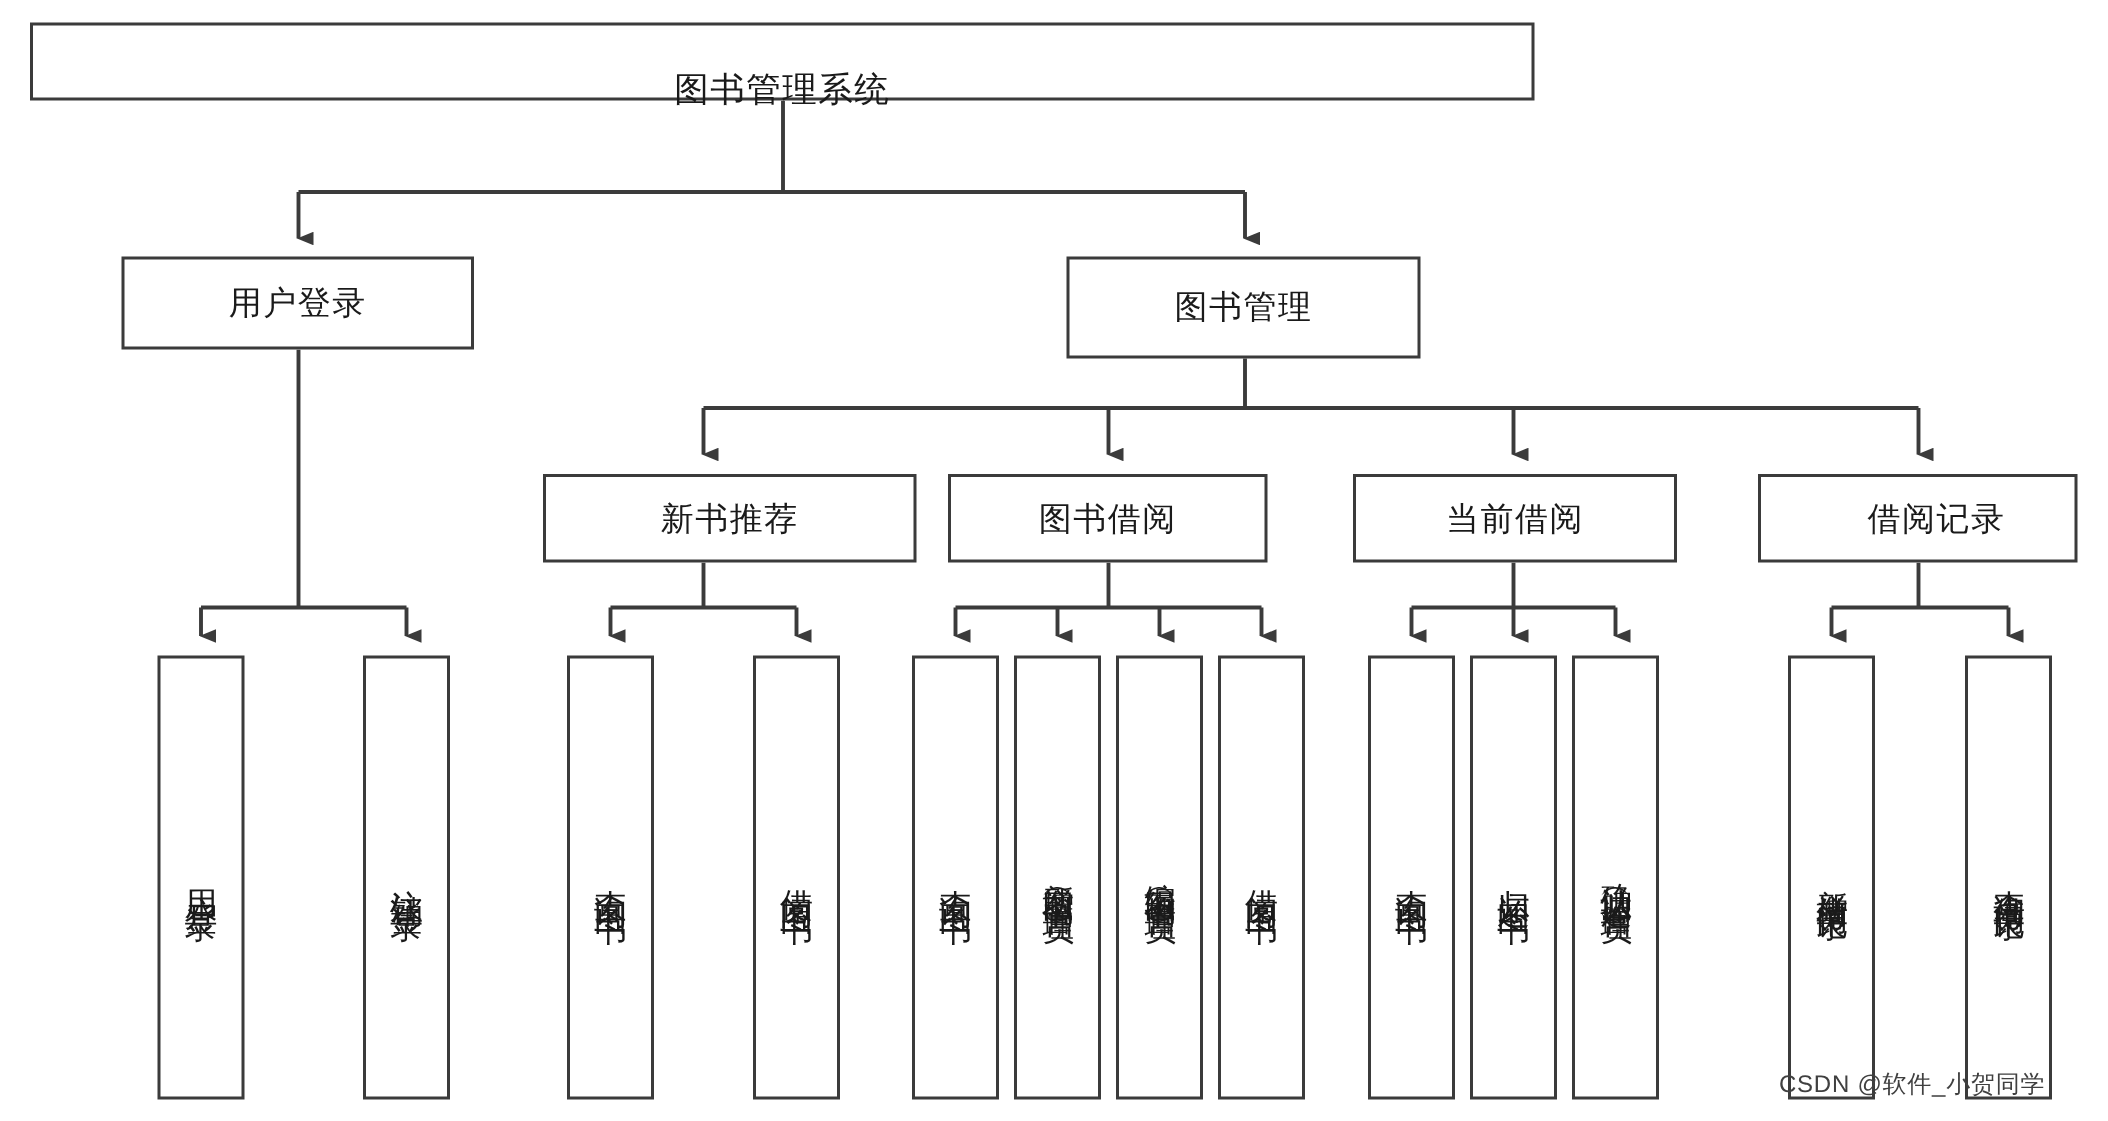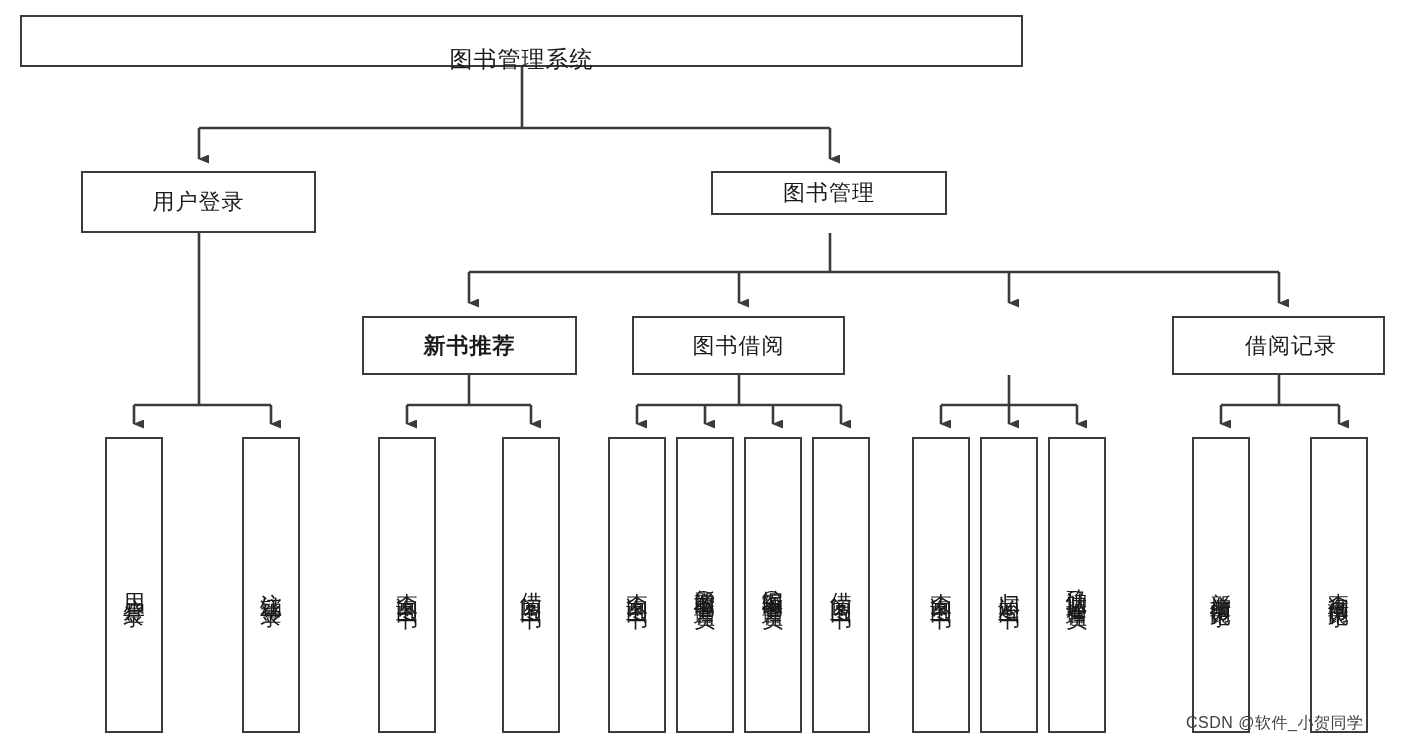--- a/index.html
+++ b/index.html
@@ -109,29 +109,32 @@
     </g>
   </svg>
 
   <div class="node root" style="left:20px;top:15px;width:1003px;height:52px;">
     <span class="lbl">图书管理系统</span>
   </div>
 
   <div class="node l2" style="left:81px;top:171px;width:235px;height:62px;">
     <span class="lbl">用户登录</span>
   </div>
-  <div class="node l2" style="left:711px;top:171px;width:236px;height:44px;">
+  <div class="node l2" style="left:711px;top:171px;width:236px;height:68px;">
     <span class="lbl">图书管理</span>
   </div>
 
-  <div class="node l3" style="left:362px;top:316px;width:215px;height:59px;font-weight:bold;">
+  <div class="node l3" style="left:362px;top:316px;width:249px;height:59px;">
     <span class="lbl">新书推荐</span>
   </div>
   <div class="node l3" style="left:632px;top:316px;width:213px;height:59px;">
     <span class="lbl">图书借阅</span>
+  </div>
+  <div class="node l3" style="left:902px;top:316px;width:216px;height:59px;">
+    <span class="lbl">当前借阅</span>
   </div>
   <div class="node l3" style="left:1172px;top:316px;width:213px;height:59px;padding-left:25px;">
     <span class="lbl">借阅记录</span>
   </div>
 
   <div class="node leaf" style="left:105px;top:437px;width:58px;height:296px;">
     <span class="lbl">用户登录</span>
   </div>
   <div class="node leaf" style="left:242px;top:437px;width:58px;height:296px;">
     <span class="lbl">注销登录</span>

